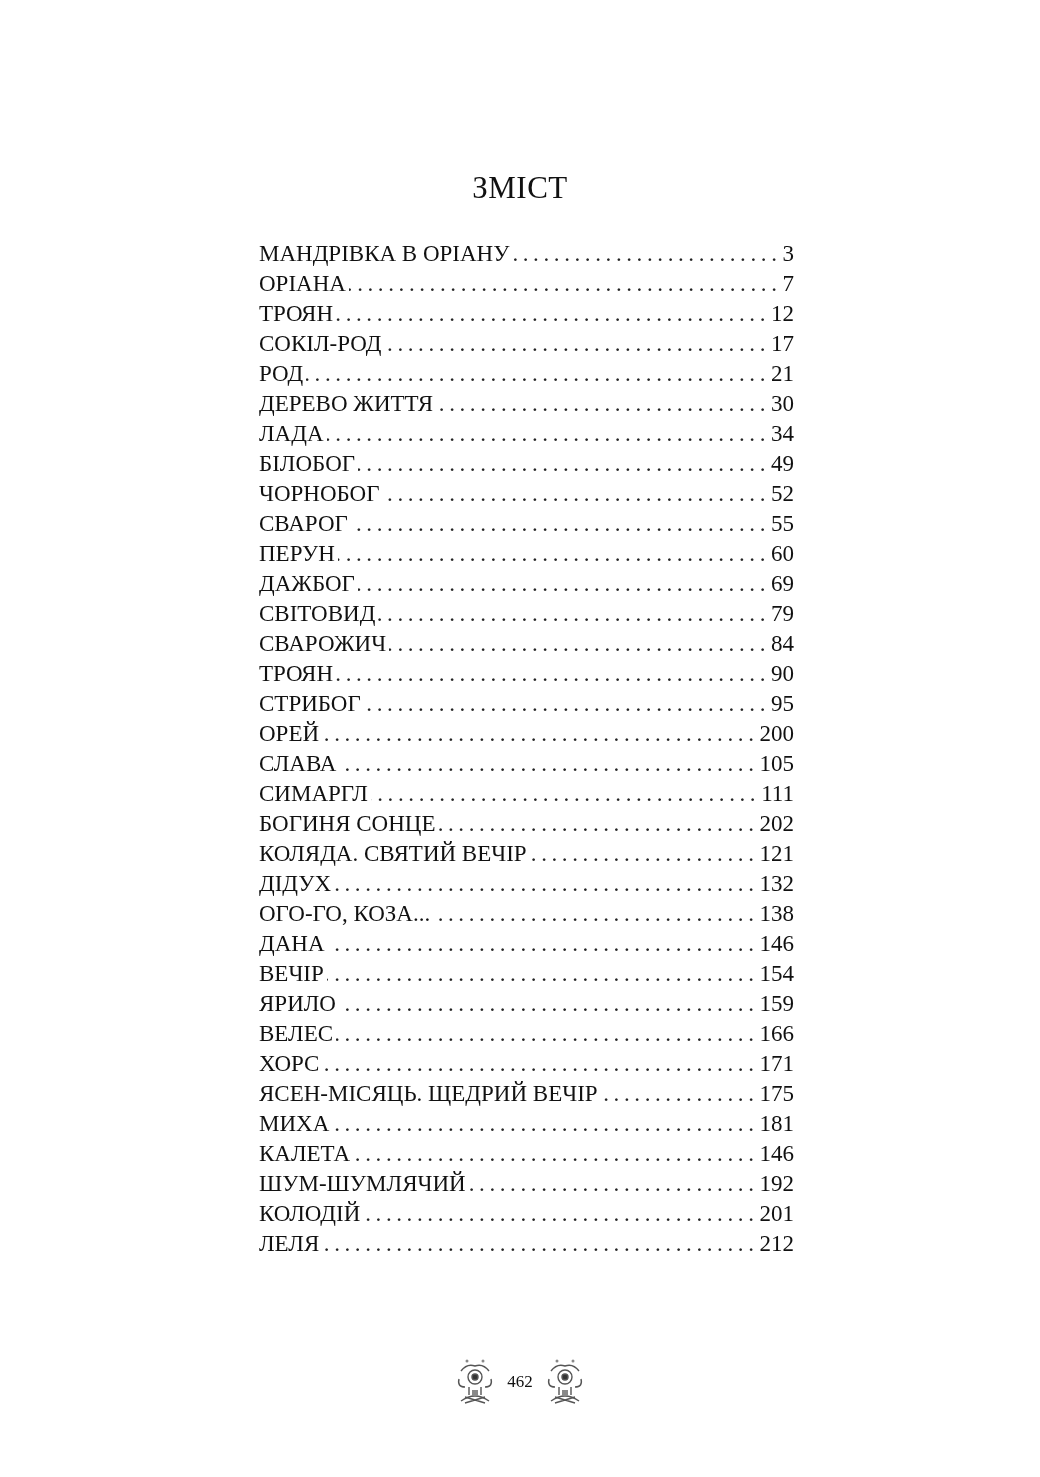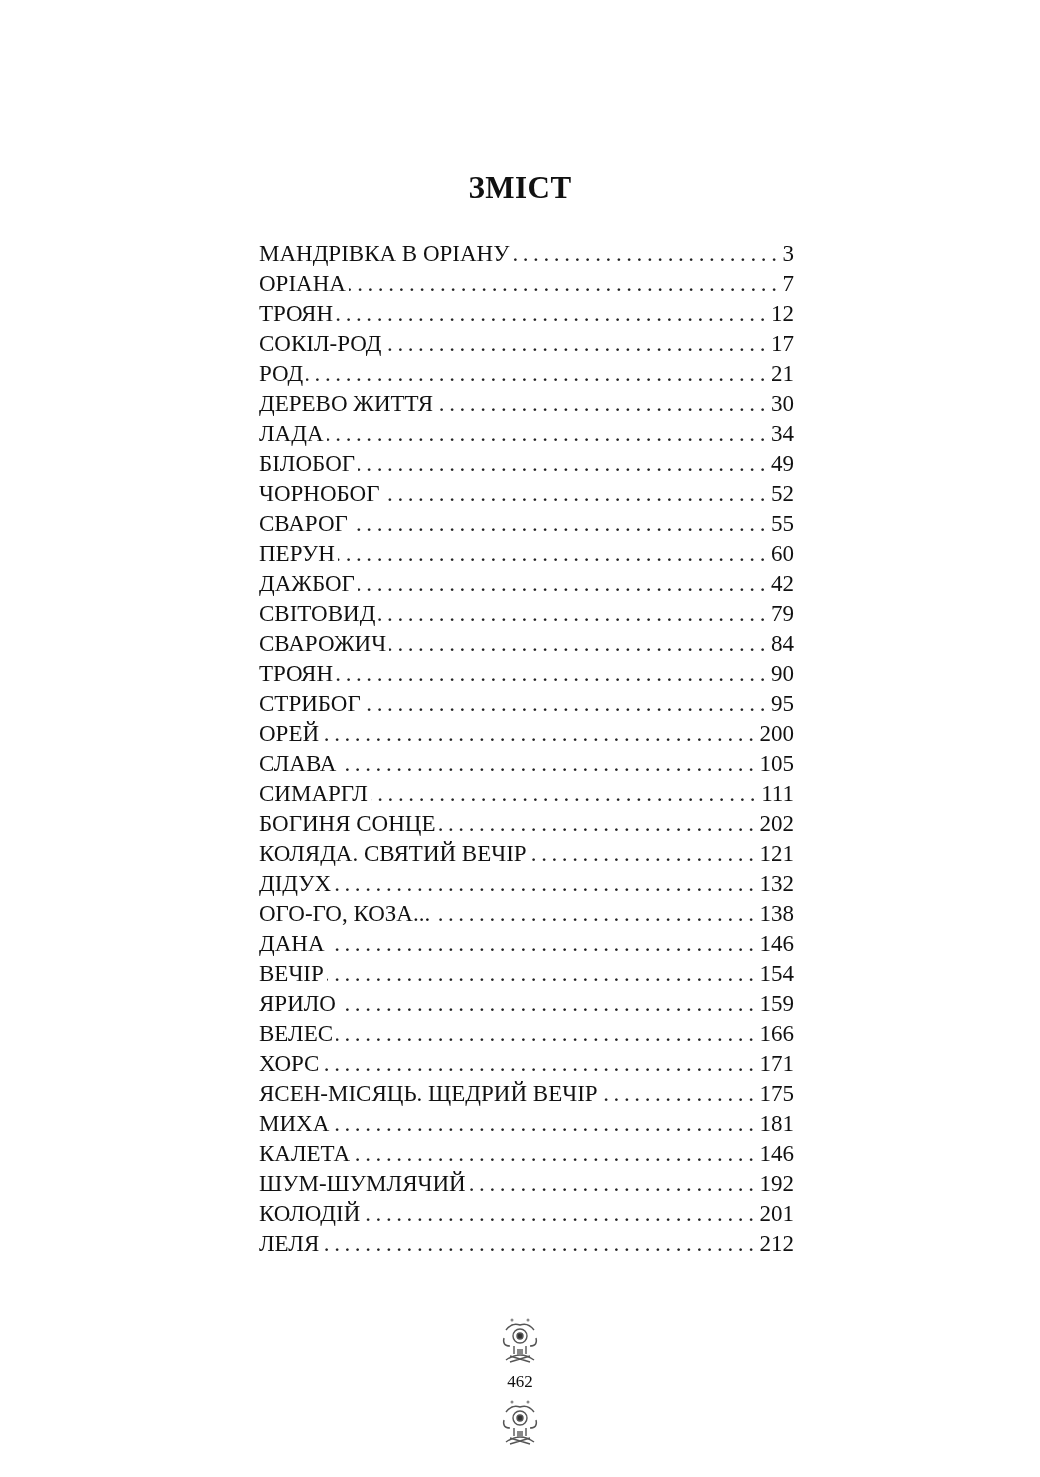--- a/index.html
+++ b/index.html
@@ -14,21 +14,21 @@
       overflow: hidden;
       font-family: "Liberation Serif", "DejaVu Serif", serif;
       color: #111111;
     }
     .page-title {
       position: absolute;
       top: 166px;
       left: 0;
       width: 1040px;
       text-align: center;
-      font-weight: bold;
+      font-weight: normal;
       font-size: 31px;
       letter-spacing: 0.5px;
       line-height: 44px;
       margin: 0;
     }
     .toc {
       position: absolute;
       top: 235px;
       left: 255px;
       width: 535px;
@@ -70,21 +70,20 @@
     .footer {
       position: absolute;
       top: 1352px;
       left: 0;
       width: 1040px;
       height: 60px;
       display: flex;
       justify-content: center;
       align-items: center;
       gap: 6px;
-      flex-direction: column;
     }
     .ornament {
       width: 44px;
       height: 50px;
       display: inline-block;
     }
     .page-number {
       font-size: 17px;
       line-height: 20px;
       padding: 0 4px;
@@ -147,21 +146,21 @@
       <span class="toc-page">55</span>
     </li>
     <li class="toc-entry">
       <span class="toc-title">ПЕРУН</span>
       <span class="toc-leader"></span>
       <span class="toc-page">60</span>
     </li>
     <li class="toc-entry">
       <span class="toc-title">ДАЖБОГ</span>
       <span class="toc-leader"></span>
-      <span class="toc-page">42</span>
+      <span class="toc-page">69</span>
     </li>
     <li class="toc-entry">
       <span class="toc-title">СВІТОВИД</span>
       <span class="toc-leader"></span>
       <span class="toc-page">79</span>
     </li>
     <li class="toc-entry">
       <span class="toc-title">СВАРОЖИЧ</span>
       <span class="toc-leader"></span>
       <span class="toc-page">84</span>

